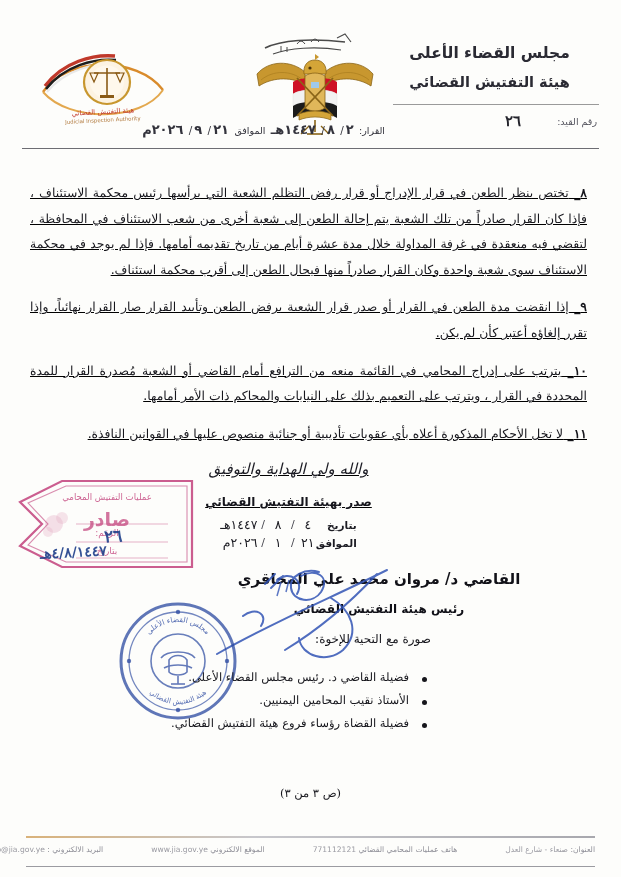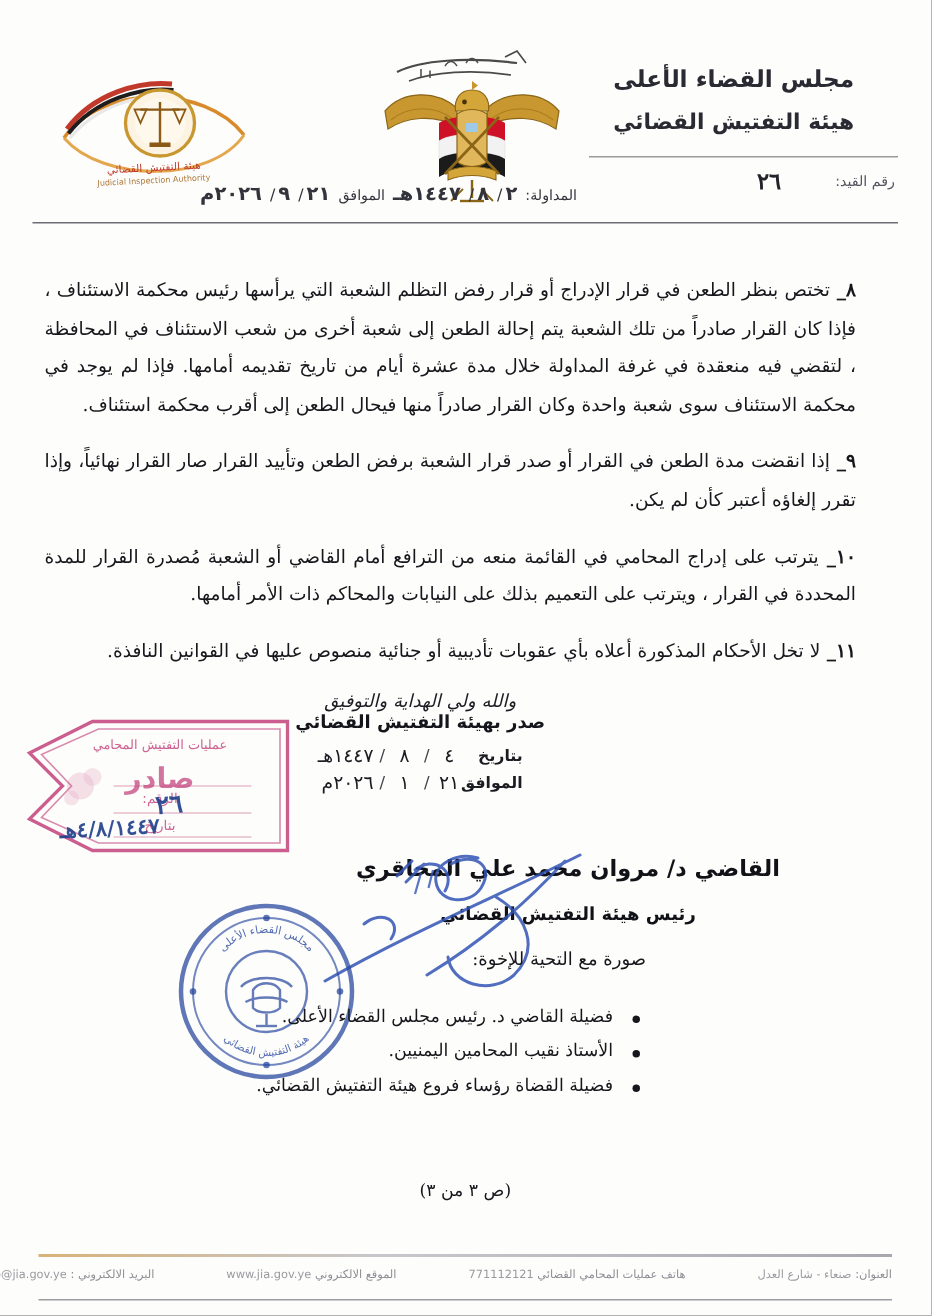--- a/index.html
+++ b/index.html
@@ -51,44 +51,45 @@
     position:absolute;top:148px;left:22px;right:22px;
     border-top:1.6px solid #6d6d73;
   }
 
   
   .logo-jia{position:absolute;top:42px;right:452px;width:132px;height:84px;}
   .emblem{position:absolute;top:30px;right:232px;width:148px;height:112px;}
 
   
   .body-area{
-    position:absolute;top:168px;right:16px;left:0;
+    position:absolute;top:168px;right:0;left:0;
     padding:0 34px 0 30px;
+    text-decoration:underline;
   }
   .clause{
     font-family:"DejaVu Serif","Liberation Serif",serif;
     font-size:12.4px;line-height:2.05;
     color:#16161c;text-align:justify;
     margin-bottom:11px;
     text-justify:inter-word;
   }
   .clause .num{font-weight:bold;}
 
   .closing{
     margin-top:14px;
     text-align:center;
     padding-right:40px;
   }
   .closing-1{
     font-family:"DejaVu Serif",serif;
-    font-size:12px;font-style:italic;color:#1c1c24;
+    font-size:15px;font-style:italic;color:#1c1c24;
   }
   .closing-2{
     font-family:"DejaVu Sans",sans-serif;
-    font-size:12px;font-weight:bold;color:#15151c;margin-top:0;
+    font-size:12px;font-weight:bold;color:#15151c;margin-top:17px;
   }
   .issue-dates{
     margin-top:5px;
     display:inline-block;
     text-align:right;
   }
   .issue-row{
     font-size:11px;color:#1b1b22;
     display:flex;align-items:center;gap:4px;
     font-family:"DejaVu Sans",sans-serif;
@@ -261,21 +262,21 @@
       <div class="hdr-line2">هيئة التفتيش القضائي</div>
     </div>
     <div class="hdr-rule"></div>
 
     <div class="reg-row">
       <span class="reg-label">رقم القيد:</span>
       <span class="reg-value">٢٦</span>
     </div>
 
     <div class="date-row">
-      <span class="lbl">المداولة:</span>
+      <span class="lbl">القرار:</span>
       <span class="seg">٢</span>/
       <span class="seg">٨</span>/
       <span class="seg">١٤٤٧هـ</span>
       <span class="lbl">الموافق</span>
       <span class="seg">٢١</span>/
       <span class="seg">٩</span>/
       <span class="seg">٢٠٢٦م</span>
     </div>
 
     <div class="hdr-bottom-rule"></div>

